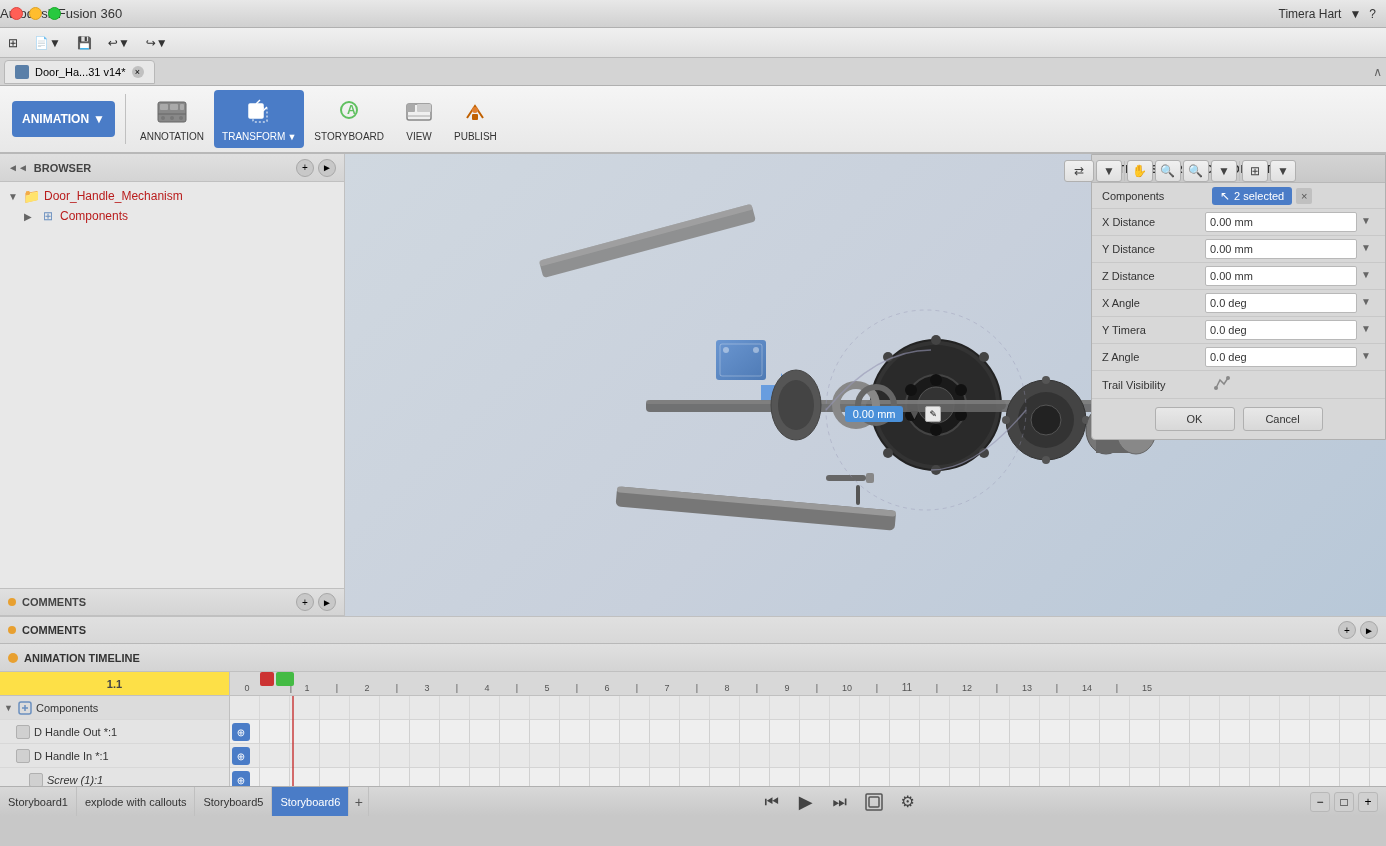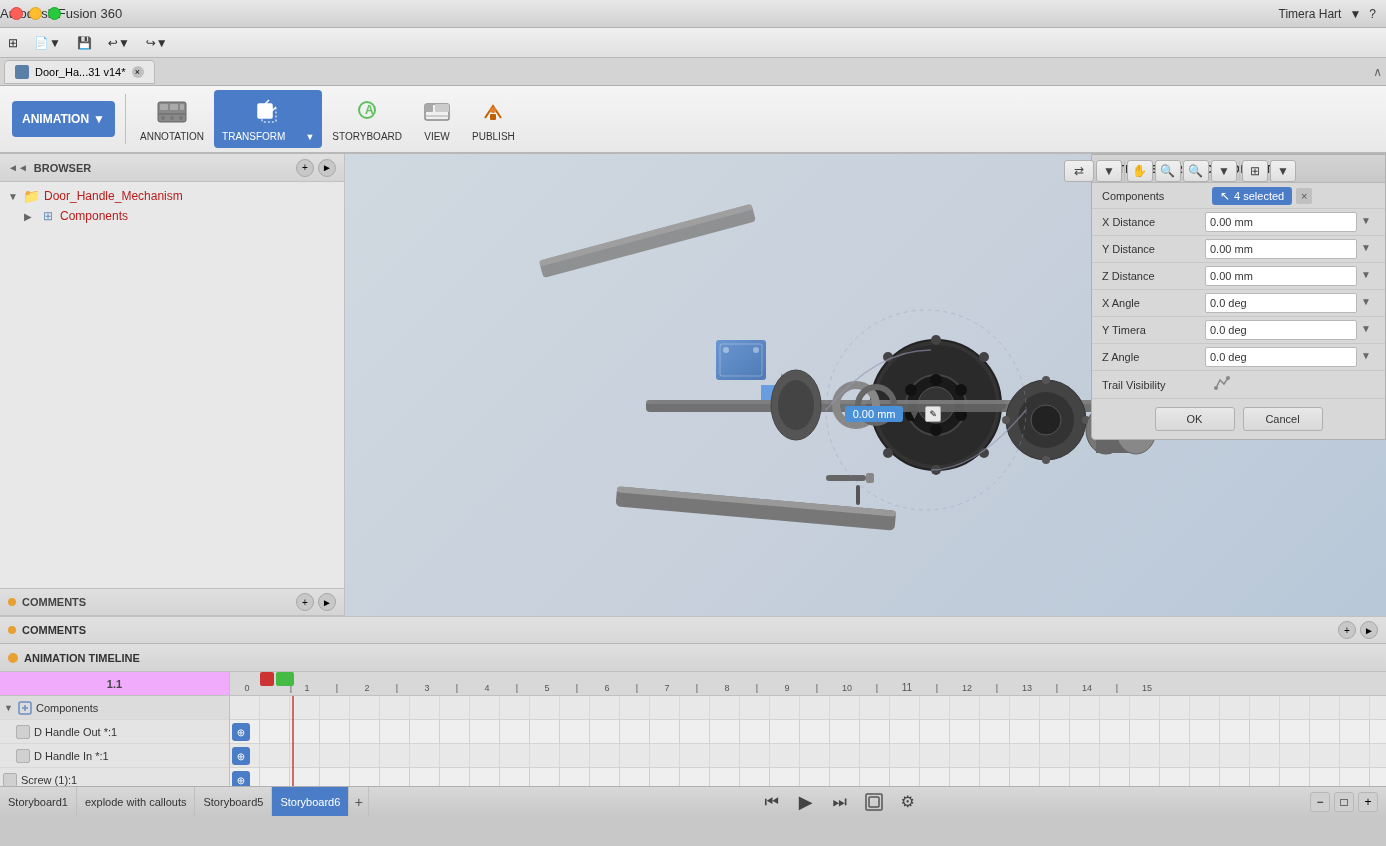--- a/index.html
+++ b/index.html
@@ -216,21 +216,21 @@
       height: 28px; background: linear-gradient(to bottom, #e0e0e0, #d4d4d4);
       border-bottom: 1px solid #c0c0c0; display: flex; align-items: center;
       padding: 0 8px; gap: 6px;
     }
     .tl-indicator { width: 10px; height: 10px; border-radius: 50%; background: #e8a030; }
     .tl-title { font-size: 11px; font-weight: bold; color: #333; text-transform: uppercase; }
 
     
     .timeline-content { display: flex; height: calc(100% - 28px); }
     .timeline-labels { width: 230px; background: #e4e4e4; border-right: 1px solid #c0c0c0; overflow-y: hidden; }
-    .tl-label-header { height: 24px; background: #f0abfc; border-bottom: 1px solid #c0c0c0; display: flex; align-items: center; justify-content: center; font-size: 11px; color: #444; font-weight: bold; }
+    .tl-label-header { height: 24px; background: #fde047; border-bottom: 1px solid #c0c0c0; display: flex; align-items: center; justify-content: center; font-size: 11px; color: #444; font-weight: bold; }
     .tl-label-row { height: 24px; display: flex; align-items: center; padding: 0 4px; gap: 4px; border-bottom: 1px solid #d8d8d8; }
     .tl-label-row .row-icon { width: 14px; height: 14px; background: #d0d0d0; border-radius: 2px; border: 1px solid #b0b0b0; flex-shrink: 0; }
     .tl-label-text { font-size: 11px; color: #333; }
     .tl-label-row.header-row { background: #dcdcdc; }
     .tl-label-row .expand-arrow { font-size: 9px; color: #666; width: 10px; }
 
     
     .timeline-tracks { flex: 1; overflow-x: hidden; position: relative; }
     .tl-ruler { height: 24px; background: #d8d8d8; border-bottom: 1px solid #c0c0c0; position: relative; }
     .tl-track-row { height: 24px; border-bottom: 1px solid #d4d4d4; position: relative; background: repeating-linear-gradient(90deg, transparent, transparent 29px, #d8d8d8 29px, #d8d8d8 30px); }
@@ -325,21 +325,21 @@
 
   <div class="toolbar-btn active">
     <div class="tb-icon">
       <svg width="32" height="28" viewBox="0 0 32 28" fill="none">
         <rect x="6" y="6" width="14" height="14" rx="1" fill="white" stroke="white" stroke-width="1.5"></rect>
         <rect x="10" y="10" width="14" height="14" rx="1" fill="none" stroke="rgba(255,255,255,0.7)" stroke-width="1.5" stroke-dasharray="2,2"></rect>
         <line x1="13" y1="6" x2="17" y2="2" stroke="white" stroke-width="1.5"></line>
         <line x1="20" y1="13" x2="24" y2="9" stroke="white" stroke-width="1.5"></line>
       </svg>
     </div>
-    <div style="display:flex;align-items:center;gap:20px;">
+    <div style="display:flex;align-items:center;gap:2px;">
       <span class="tb-label">TRANSFORM</span>
       <span style="color:white;font-size:9px;">▼</span>
     </div>
   </div>
 
   <div class="toolbar-btn">
     <div class="tb-icon">
       <svg width="32" height="28" viewBox="0 0 32 28" fill="none">
         <circle cx="16" cy="12" r="8" fill="none" stroke="#60c060" stroke-width="2"></circle>
         <text x="14" y="16" fill="#60c060" font-size="12" font-weight="bold">A</text>
@@ -560,21 +560,21 @@
       <div class="tp-header">
         <div class="tp-indicator"></div>
         <span class="tp-title">TRANSFORM COMPONENTS</span>
       </div>
 
       <div class="tp-row">
         <span class="tp-label">Components</span>
         <div class="tp-value">
           <div class="selected-badge">
             <span class="cursor-icon">↖</span>
-            <span>4 selected</span>
+            <span>2 selected</span>
           </div>
           <div class="tp-close">×</div>
         </div>
       </div>
 
 
       <div class="tp-row">
         <span class="tp-label">X Distance</span>
         <div class="tp-value">
           <input class="tp-input" readonly="" value="0.00 mm" style="">
@@ -679,21 +679,21 @@
         </div>
 
         <div class="tl-label-row" style="padding-left:16px;">
           <div class="row-icon"></div>
           <span class="tl-label-text">D Handle Out *:1</span>
         </div>
         <div class="tl-label-row" style="padding-left:16px;">
           <div class="row-icon"></div>
           <span class="tl-label-text">D Handle In *:1</span>
         </div>
-        <div class="tl-label-row" style="padding-left:3px;">
+        <div class="tl-label-row" style="padding-left:29px;font-style:italic;">
           <div class="row-icon"></div>
           <span class="tl-label-text">Screw (1):1</span>
         </div>
 
       </div>
 
       <div class="timeline-tracks">
 
         <div class="tl-ruler">
           <div style="position:absolute;top:0;left:0;right:0;bottom:0;display:flex;align-items:flex-end;padding:0 2px;">

